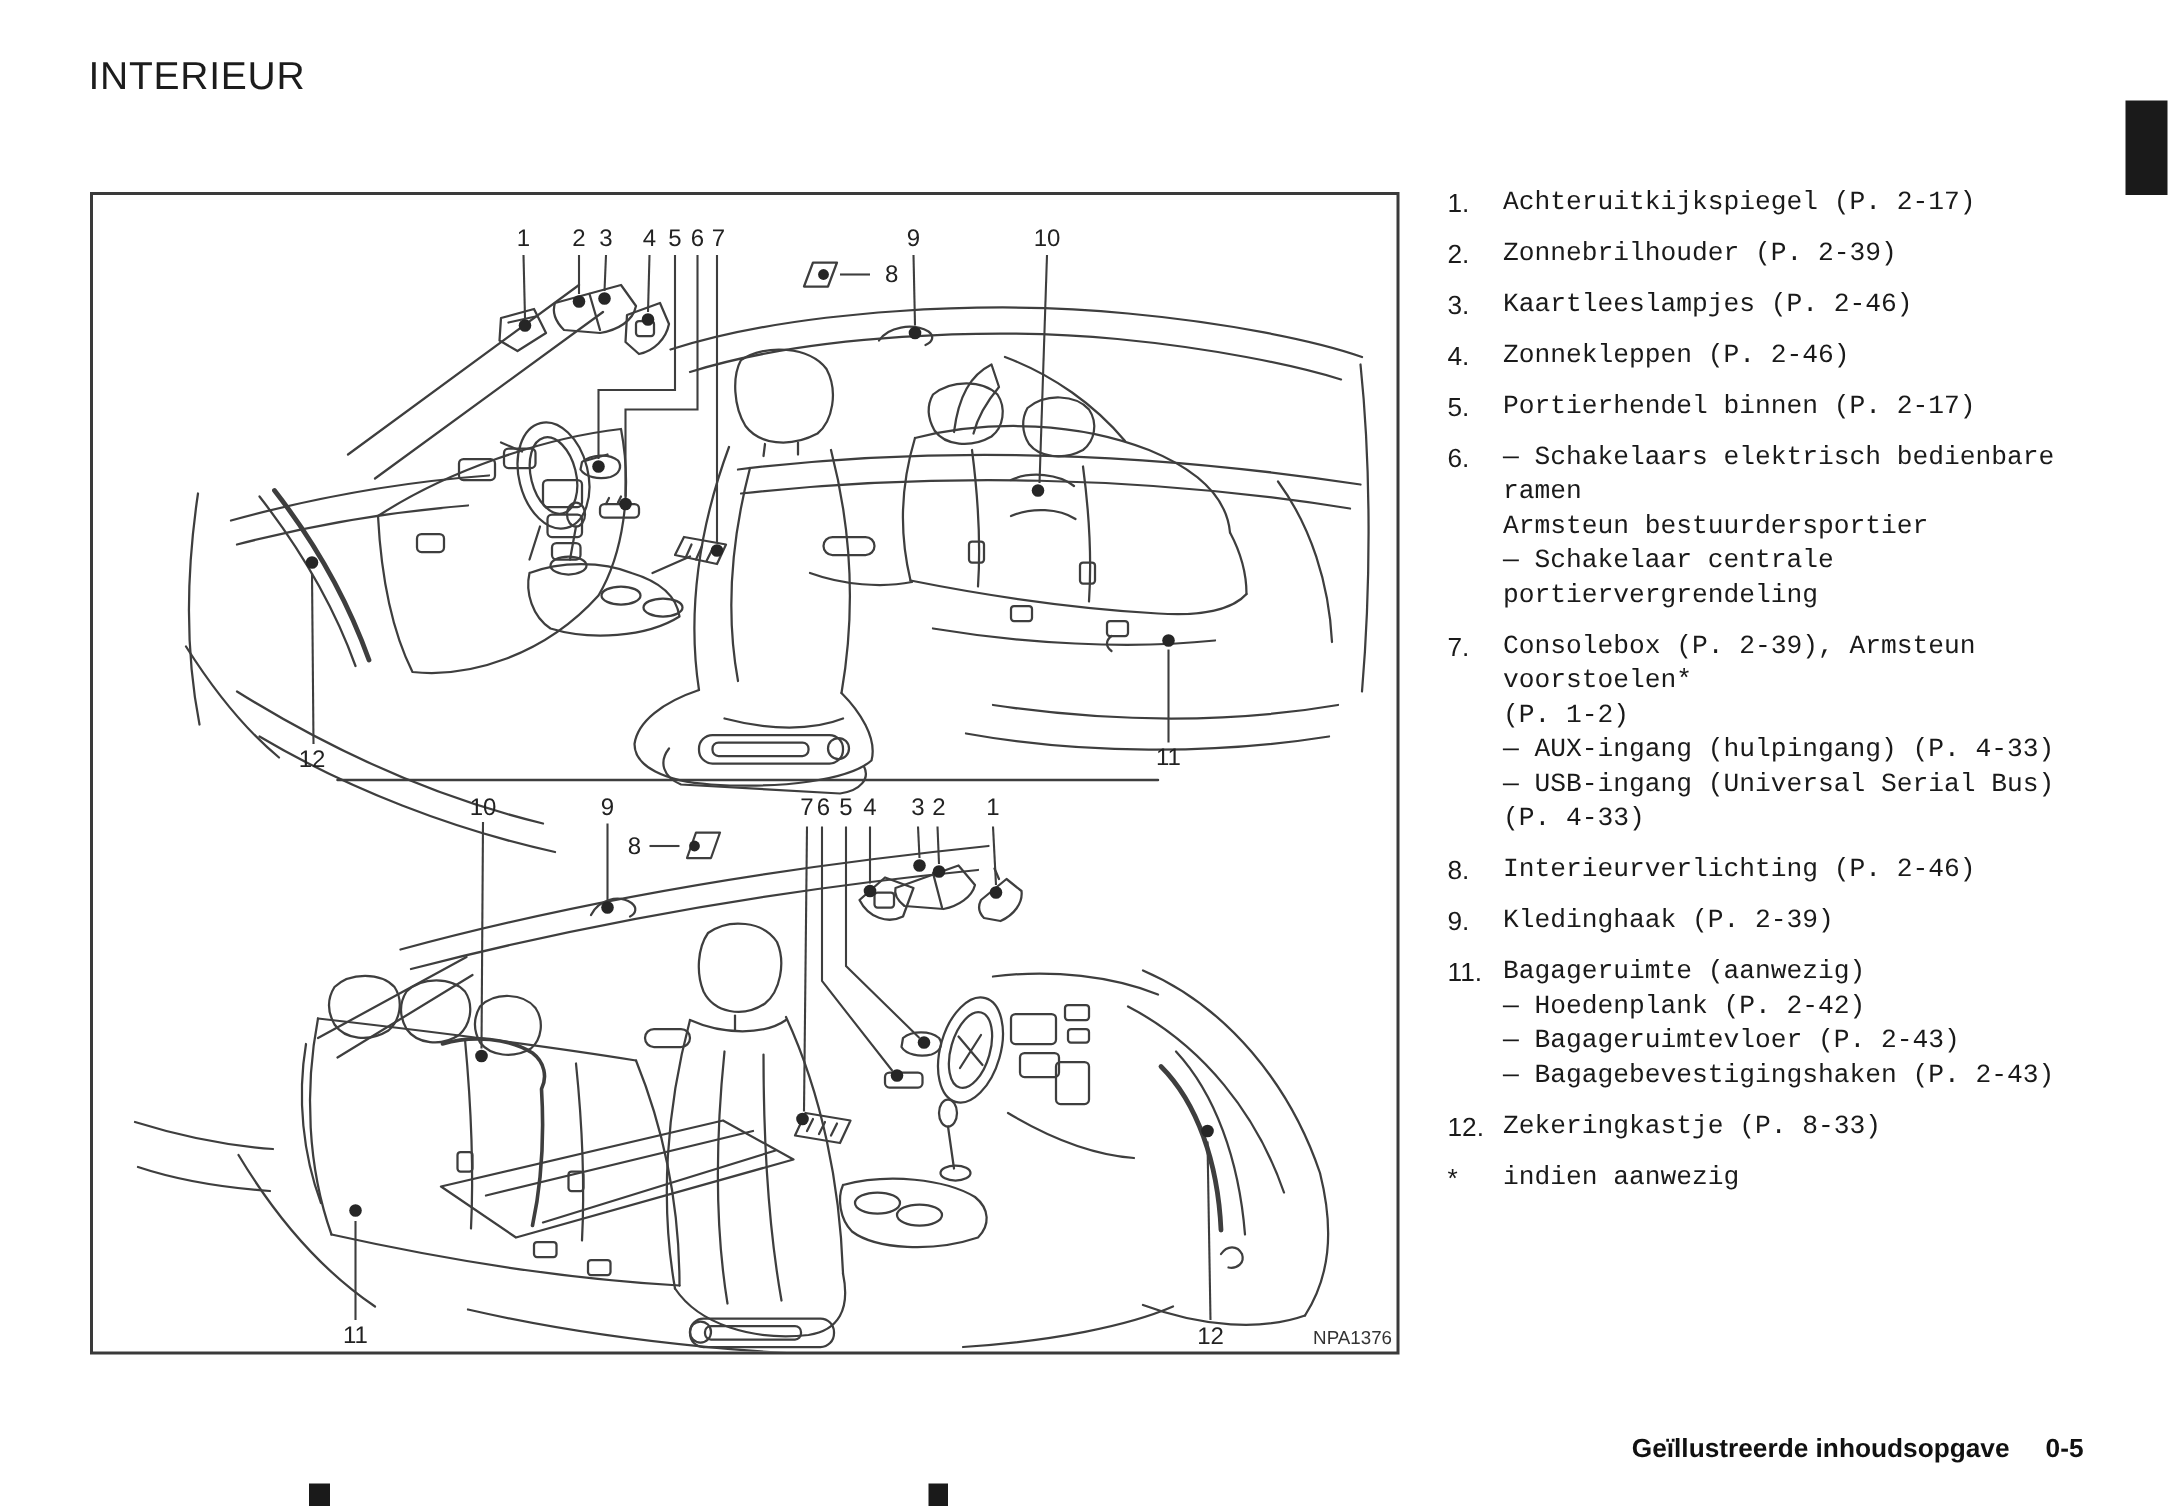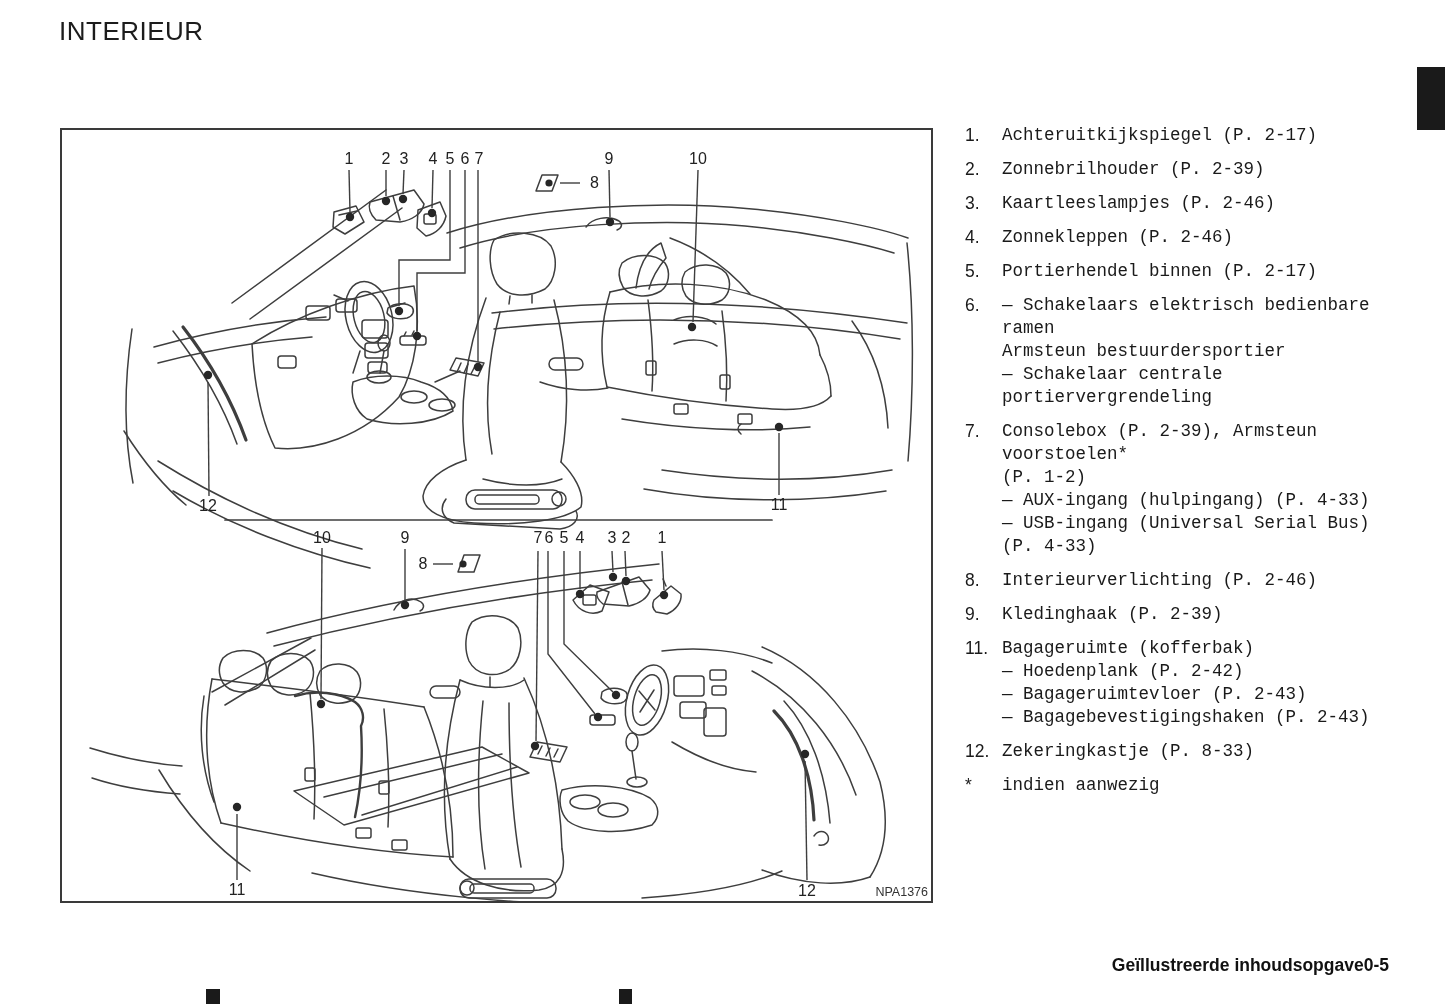--- a/index.html
+++ b/index.html
@@ -1,21 +1,21 @@
 <!DOCTYPE html>
 <html><head>
 <meta charset="utf-8">
 <style>
   html,body{margin:0;padding:0;}
   body{
     width:1445px;height:1004px;position:relative;background:#ffffff;
     font-family:"Liberation Sans",sans-serif;color:#1a1a1a;overflow:hidden;
   }
   .page-title{
-    position:absolute;left:59px;top:16px;font-size:26px;letter-spacing:.5px;
+    position:absolute;left:59px;top:35px;font-size:26px;letter-spacing:.5px;
     font-weight:400;color:#1c1c1c;text-align:right;
   }
   .figure-box{
     position:absolute;left:60px;top:128px;width:869px;height:771px;
     border:2px solid #3a3a3a;background:#ffffff;
   }
   .figure-box svg{display:block;}
   
   .art path,.art rect,.art ellipse,.art circle{
     fill:none;stroke:#3e3e3e;stroke-width:1.5;stroke-linecap:round;stroke-linejoin:round;
@@ -25,21 +25,21 @@
   .leads path{fill:none;stroke:#3e3e3e;stroke-width:1.4;}
   .dots circle{fill:#262626;stroke:none;}
   .callout{font-family:"Liberation Sans",sans-serif;font-size:16px;fill:#222222;}
   .figcode{font-family:"Liberation Sans",sans-serif;font-size:12.5px;fill:#333333;}
   
   .item-list{position:absolute;left:965px;top:124px;width:436px;}
   .li{display:flex;margin-bottom:11px;font-size:17.5px;line-height:23px;color:#1a1a1a;}
   .li .num{width:37px;flex:none;}
   .li .txt{flex:1;font-family:Liberation Mono, monospace;}
   .page-footer{
-    position:absolute;top:955px;right:56px;display:flex;align-items:baseline;
+    position:absolute;top:955px;right:56px;display:flex;align-items:baseline;gap:24px;
     font-size:17.5px;font-weight:bold;color:#111111;
   }
   .side-tab{position:absolute;right:0;top:67px;width:28px;height:63px;background:#1a1a1a;}
   .bottom-mark{position:absolute;background:#1a1a1a;}
   .bottom-mark.m1{left:206px;top:989px;width:14px;height:15px;}
   .bottom-mark.m2{left:619px;top:989px;width:13px;height:15px;}
 </style>
 </head>
 <body>
 
@@ -392,21 +392,21 @@
   </div>
   <div class="li">
     <div class="num">9.</div>
     <div class="txt">
         <div>Kledinghaak (P. 2-39)</div>
       </div>
   </div>
   <div class="li">
     <div class="num">11.</div>
     <div class="txt">
-      <div>Bagageruimte (kofferbak)</div>
+      <div>Bagageruimte (aanwezig)</div>
       <div>— Hoedenplank (P. 2-42)</div>
       <div>— Bagageruimtevloer (P. 2-43)</div>
       <div>— Bagagebevestigingshaken (P. 2-43)</div>
     </div>
   </div>
   <div class="li">
     <div class="num">12.</div>
     <div class="txt">
         <div>Zekeringkastje (P. 8-33)</div>
       </div>

